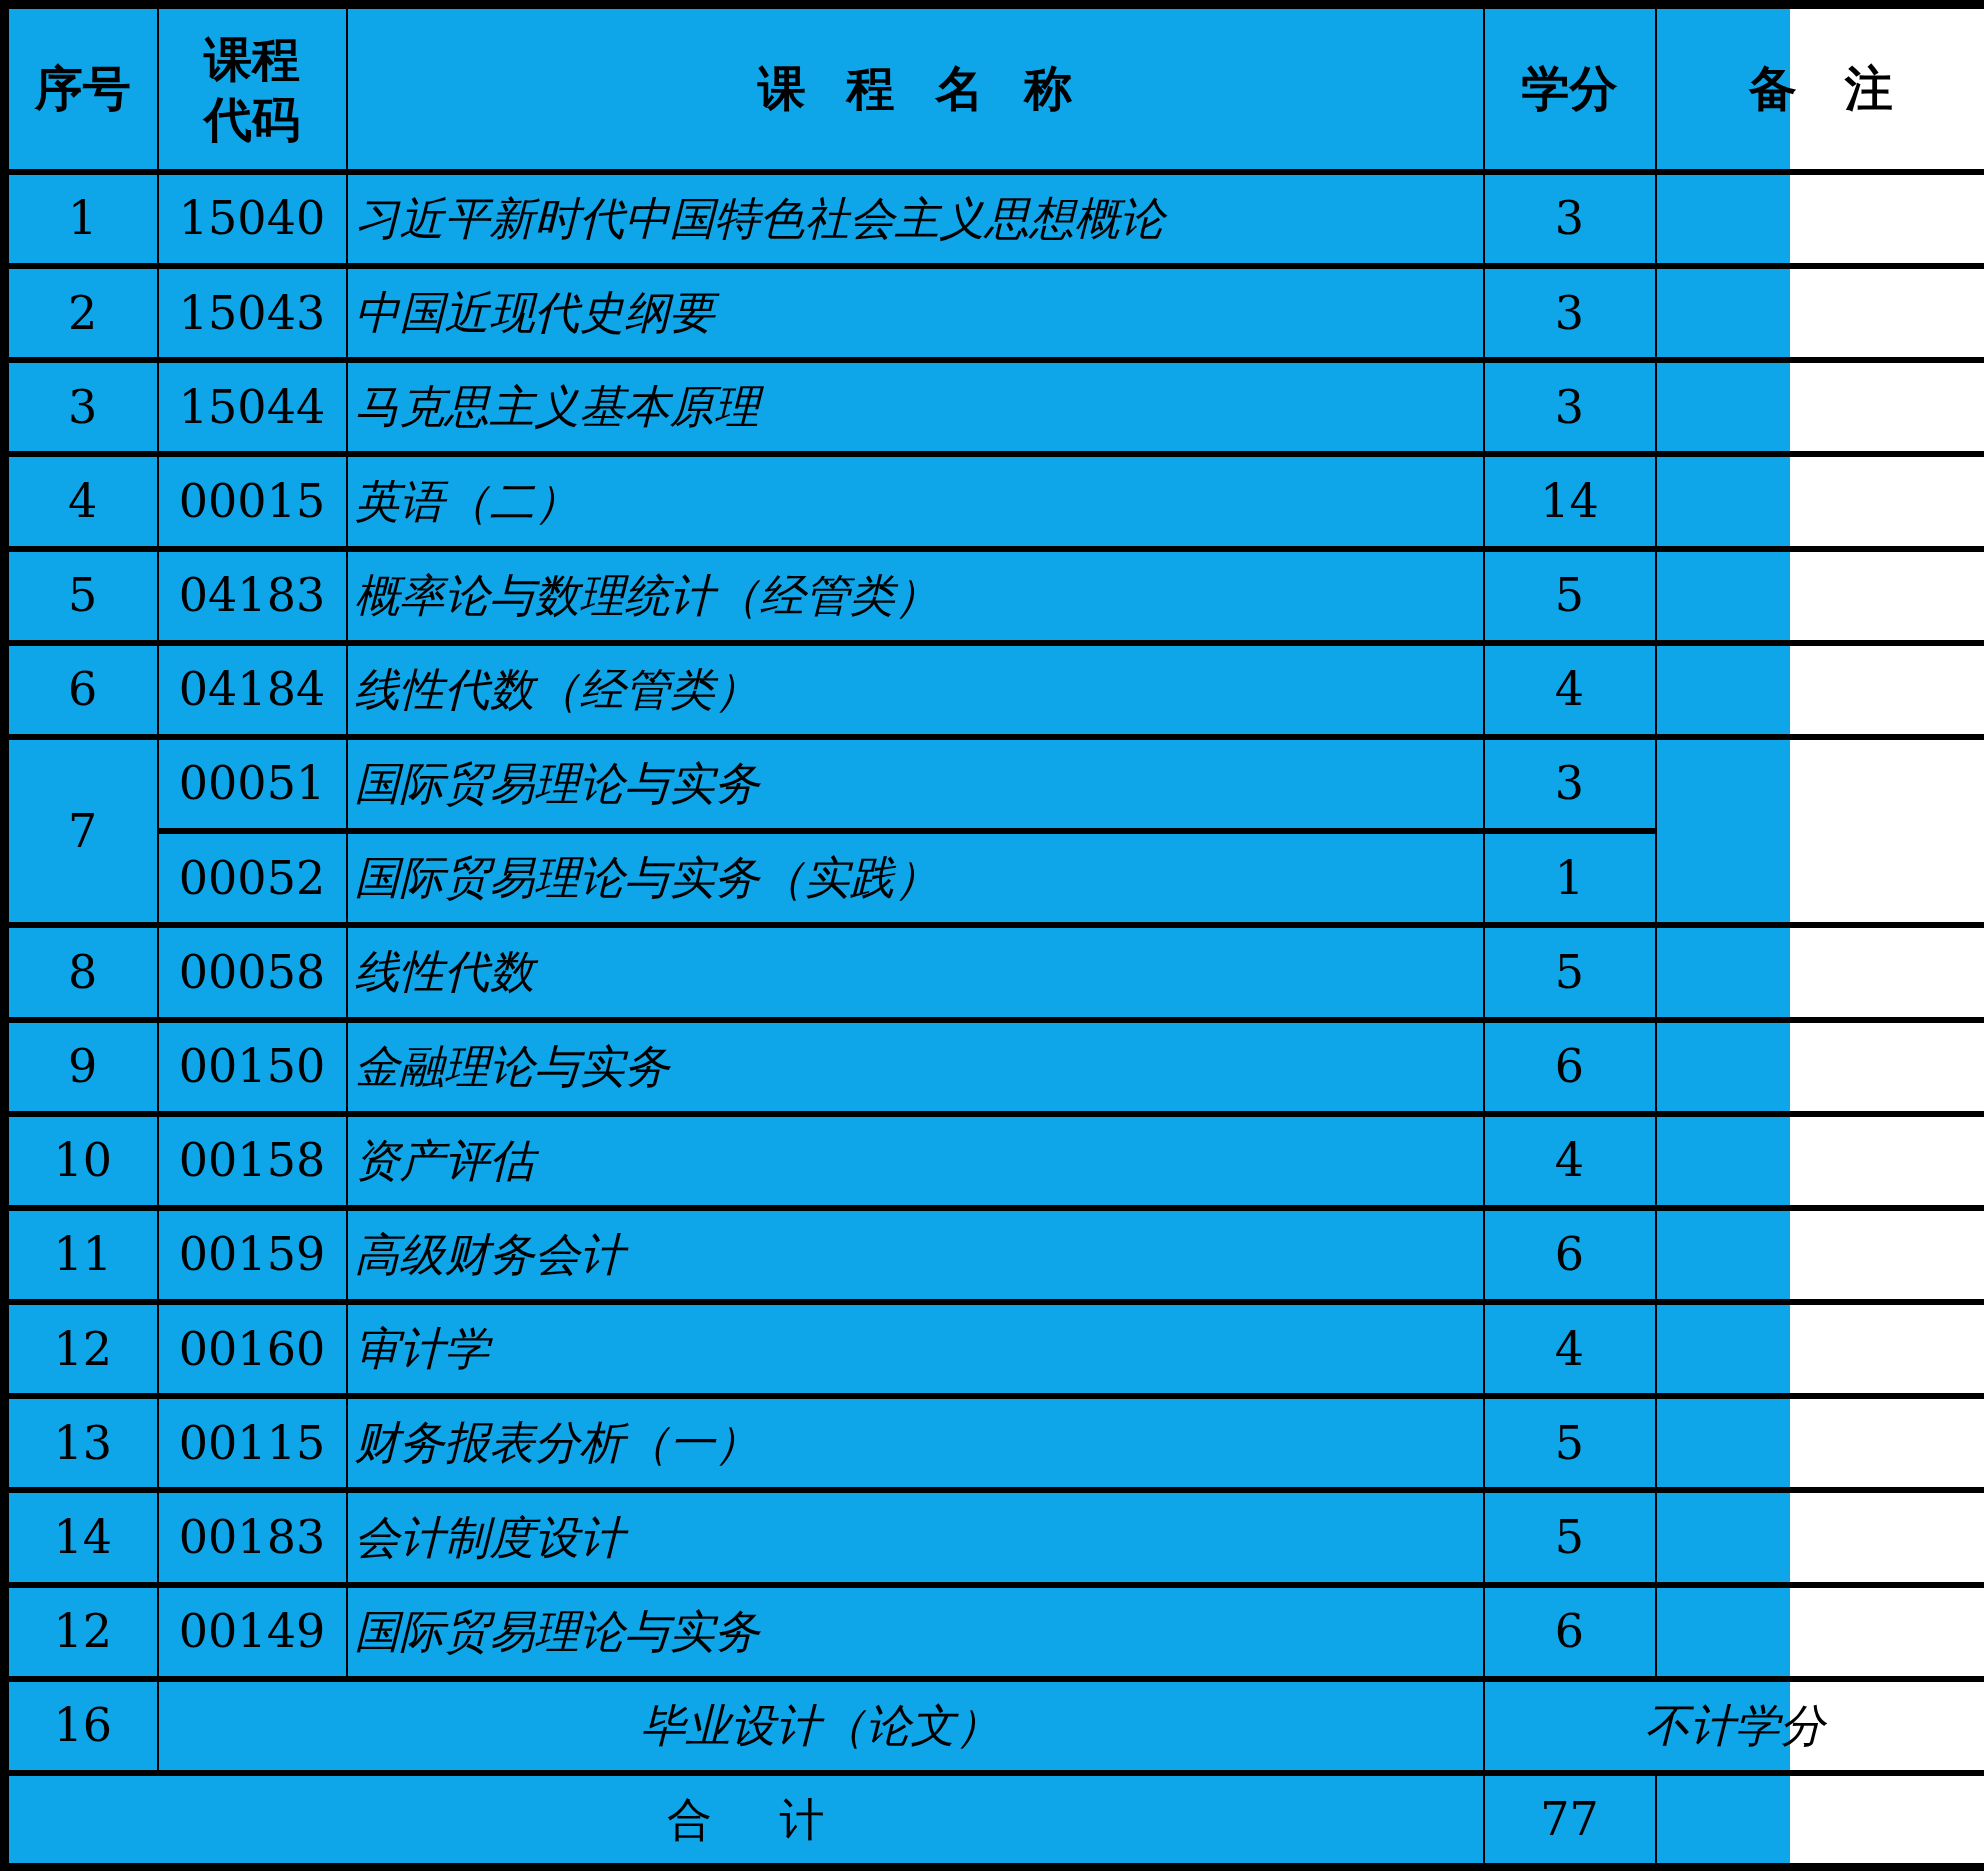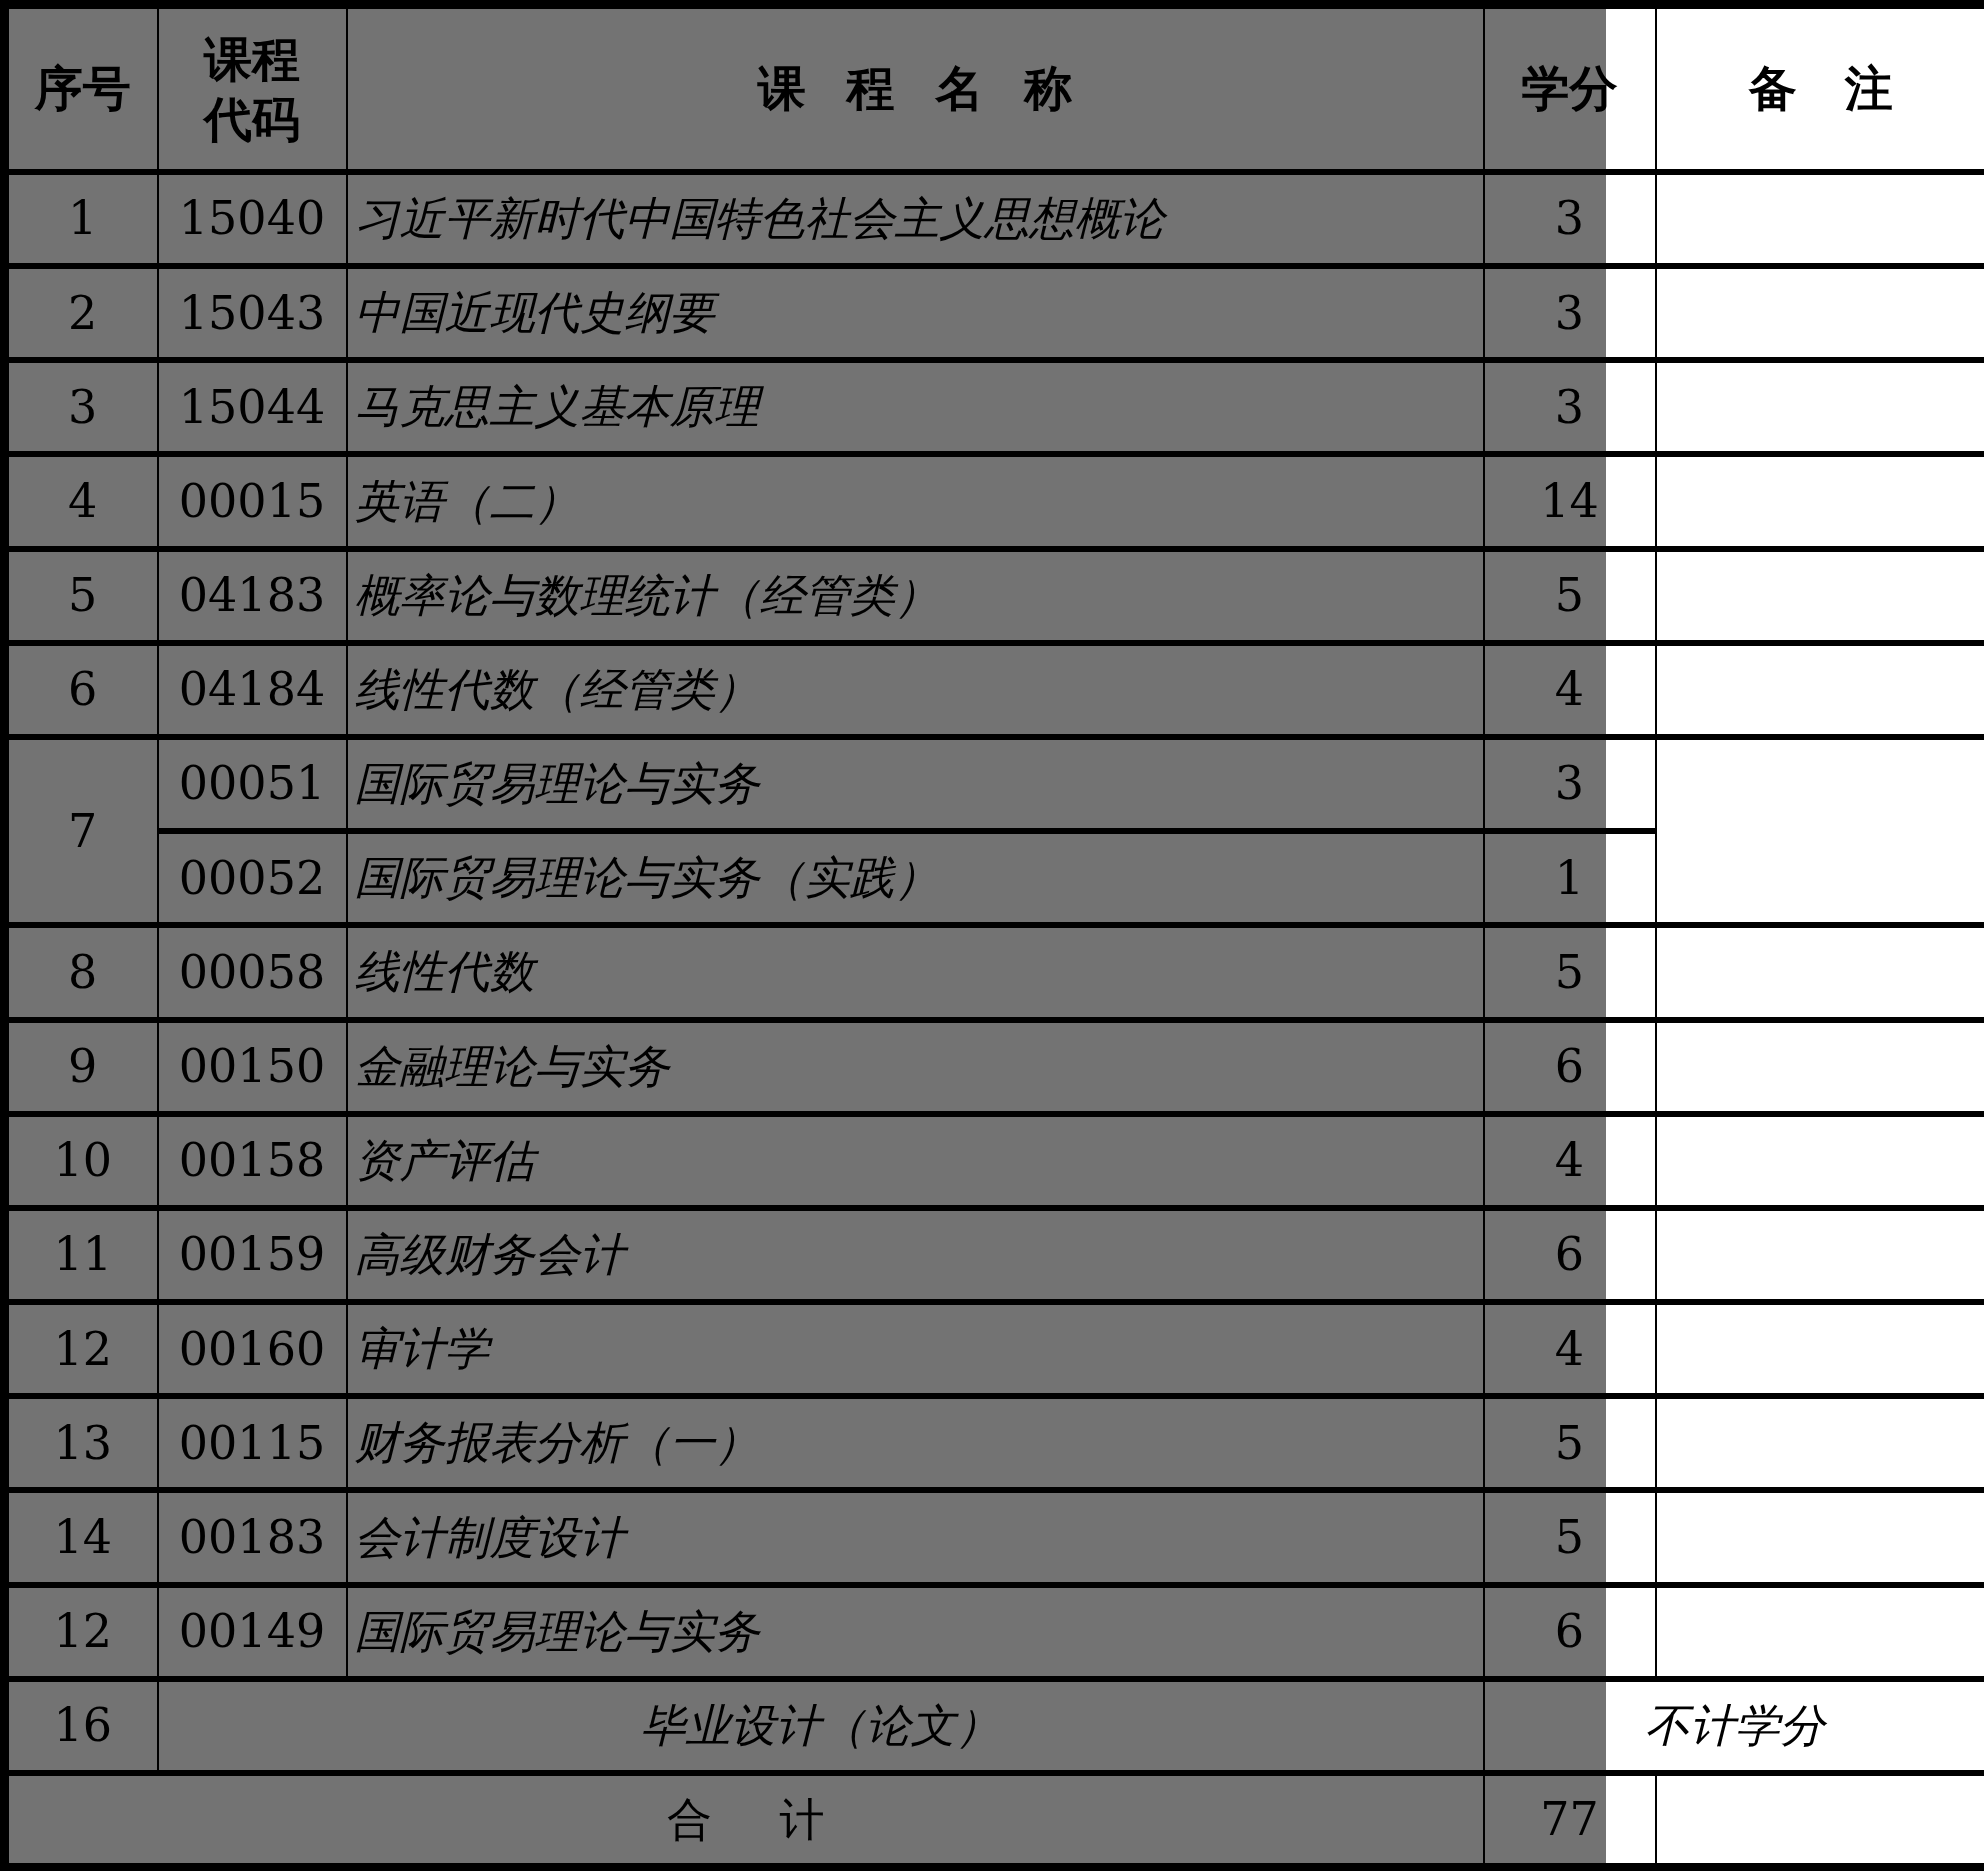--- a/index.html
+++ b/index.html
@@ -1,23 +1,23 @@
 <!DOCTYPE html>
 <html style="font-size:9px"><head>
 <meta charset="utf-8">
 <style>
   html, body { margin: 0; padding: 0; background: #ffffff; }
   body {
     font-family: "DejaVu Serif", "Liberation Serif", serif;
     color: #000000;
   }
   .sheet {
-    width: 1606px;
+    width: 1790px;
     height: 1872px;
-    background: #737373;
+    background: #0ea5e9;
     box-sizing: border-box;
   }
   table.course-table {
     width: 1985px;
     height: 1872px;
     border-collapse: collapse;
     table-layout: fixed;
     border: 9px solid #000;
     box-sizing: border-box;
   }

